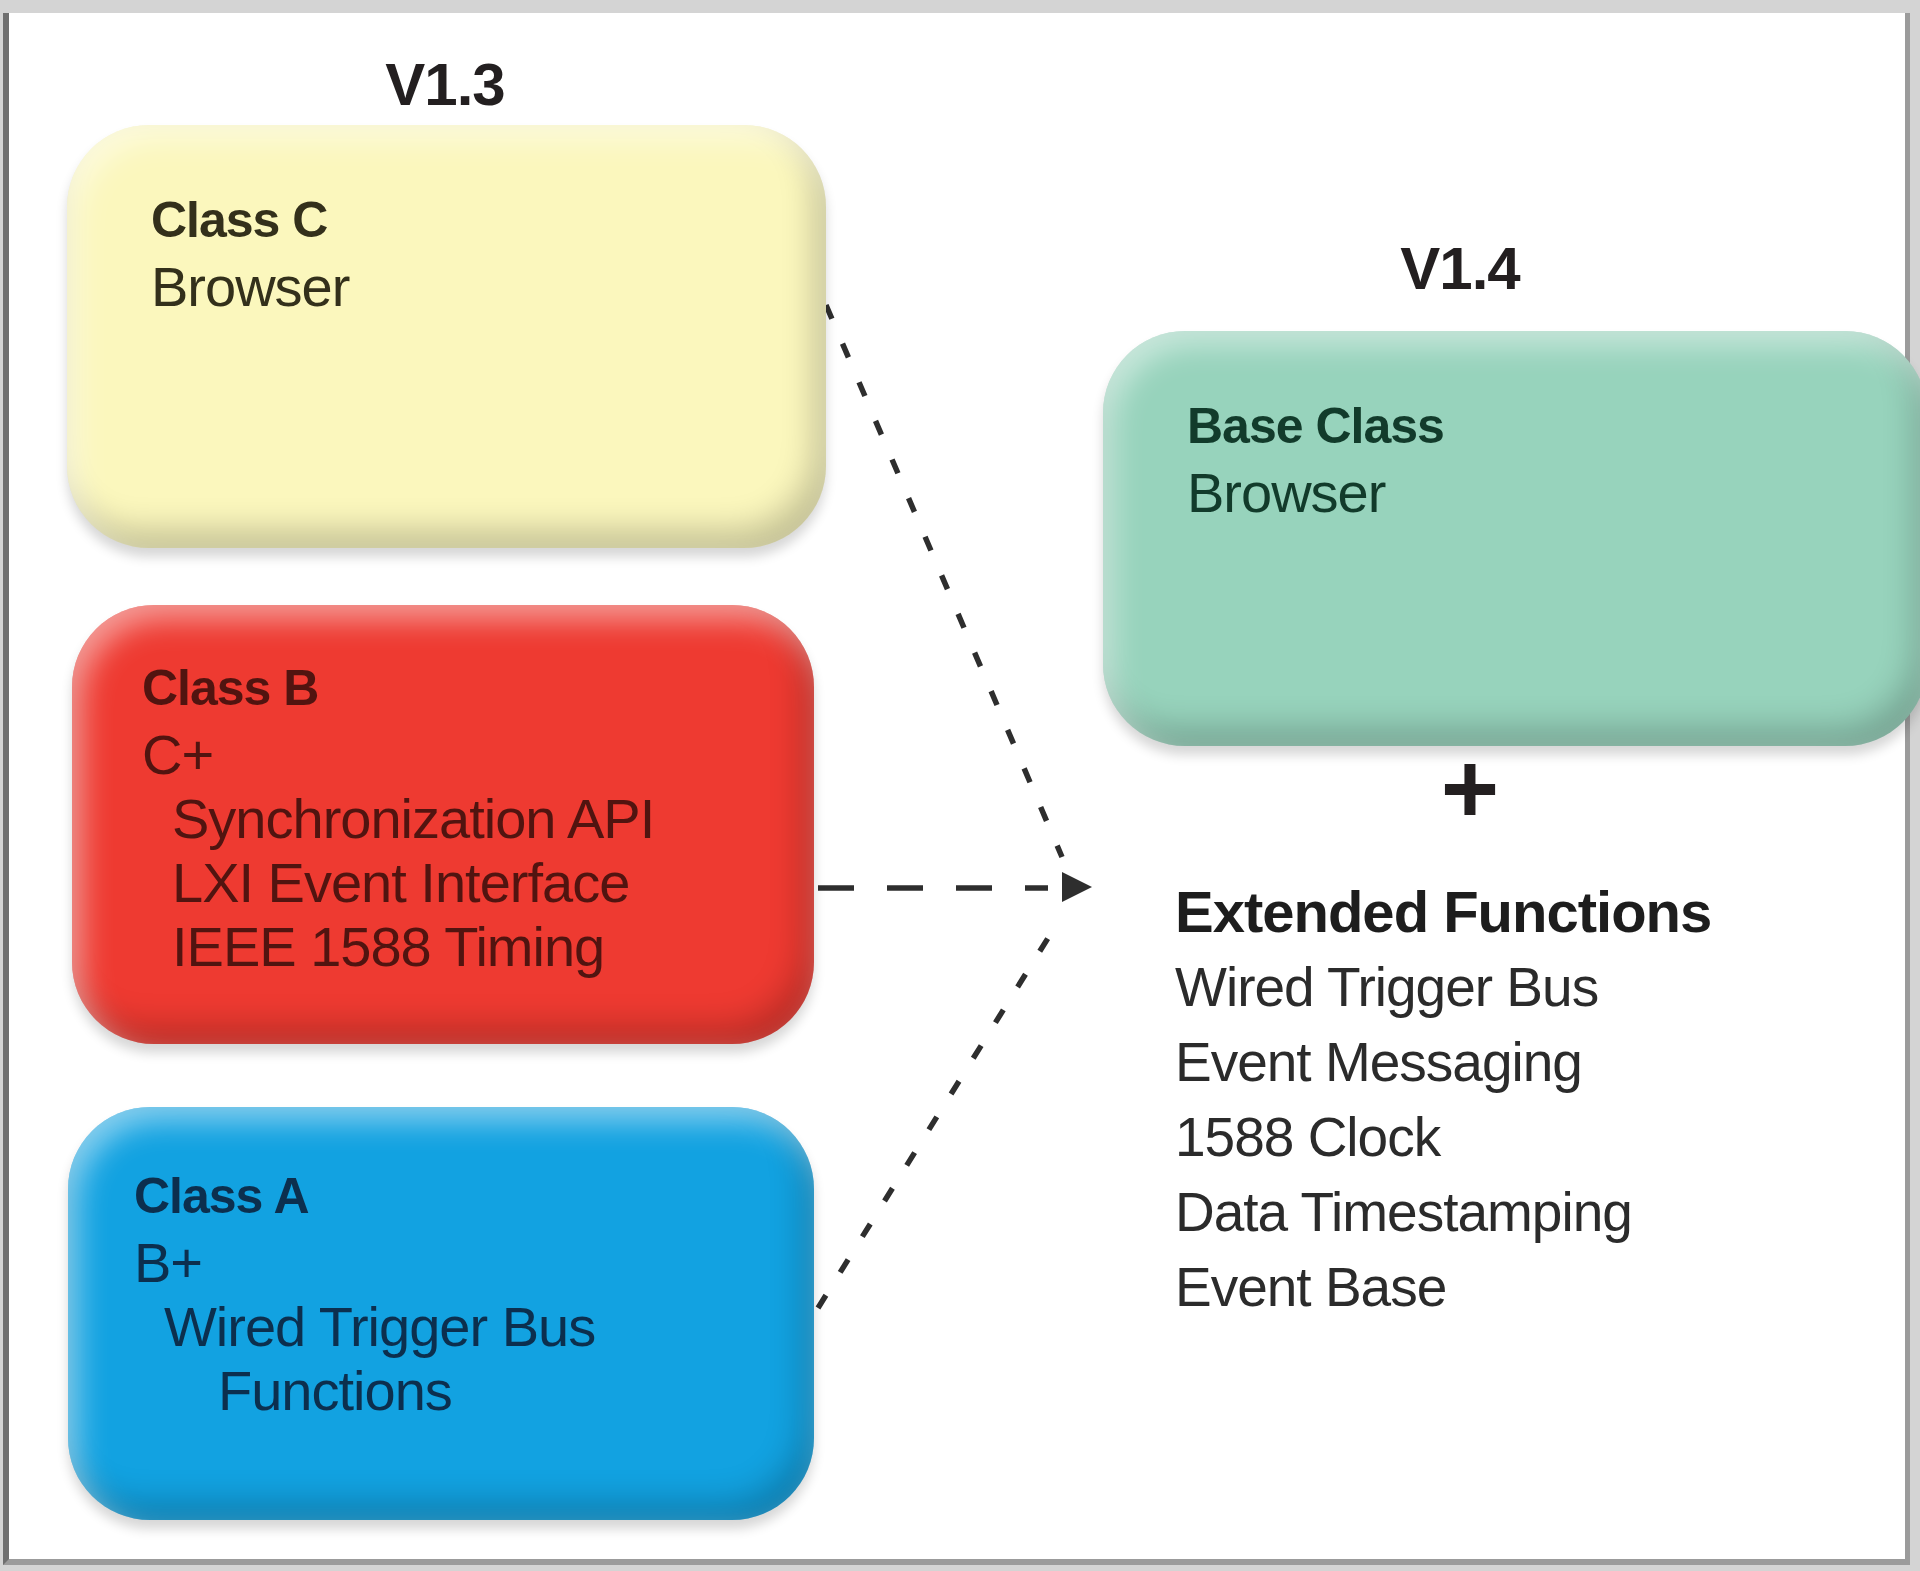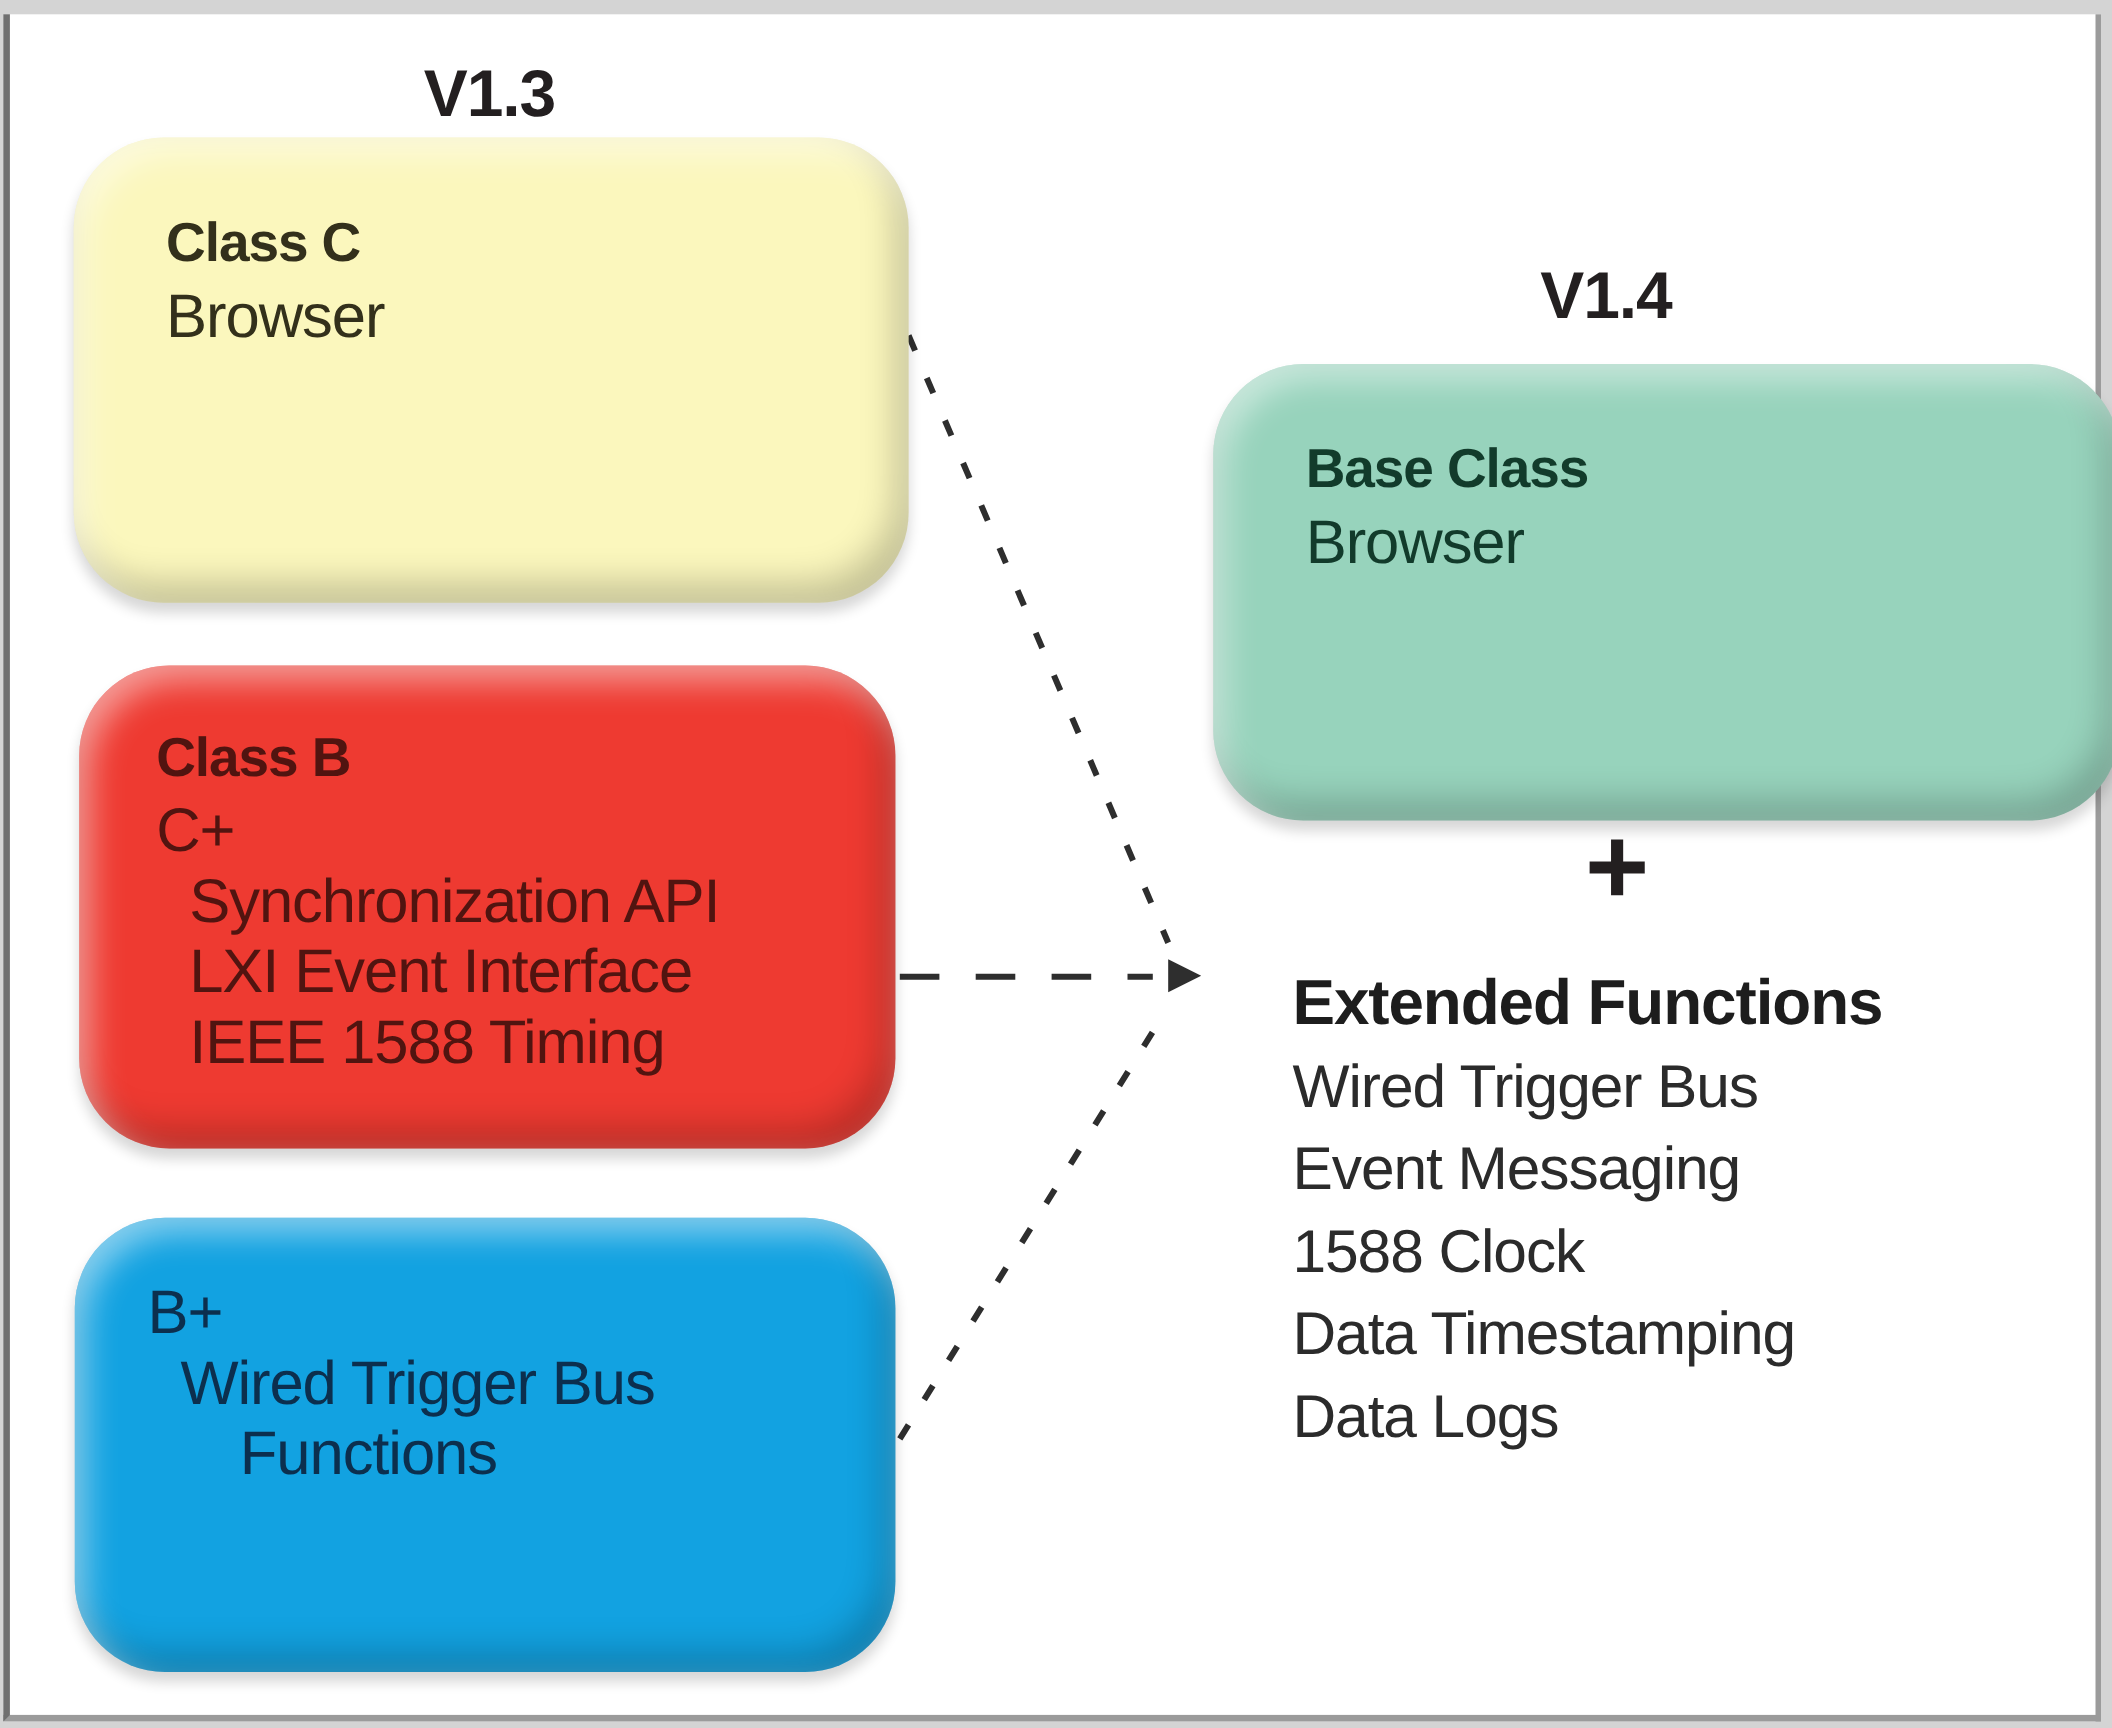--- a/index.html
+++ b/index.html
@@ -77,20 +77,21 @@
   <div class="btitle">Class B</div>
   <div>
       <div class="bline ind0">C+</div>
       <div class="bline ind1">Synchronization API</div>
       <div class="bline ind1">LXI Event Interface</div>
       <div class="bline ind1">IEEE 1588 Timing</div>
     </div>
 </div>
 
 <div class="cbox" id="box-a" style="background: rgb(18, 162, 225); color: rgb(12, 47, 78);">
+  <div class="btitle">Class A</div>
   <div>
       <div class="bline ind0">B+</div>
       <div class="bline ind1">Wired Trigger Bus</div>
       <div class="bline ind2">Functions</div>
     </div>
 </div>
 
 <div class="cbox" id="box-base" style="background: rgb(151, 211, 188); color: rgb(18, 59, 43);">
   <div class="btitle">Base Class</div>
   <div>
@@ -100,15 +101,15 @@
 
 <div id="plus">+</div>
 
 <div id="ext">
   <div class="ext-title">Extended Functions</div>
   <div>
       <div class="ext-line ind0">Wired Trigger Bus</div>
       <div class="ext-line ind0">Event Messaging</div>
       <div class="ext-line ind0">1588 Clock</div>
       <div class="ext-line ind0">Data Timestamping</div>
-      <div class="ext-line ind0">Data Logs</div>
+      <div class="ext-line ind0">Event Base</div>
     </div>
 </div>
 
 </body></html>

